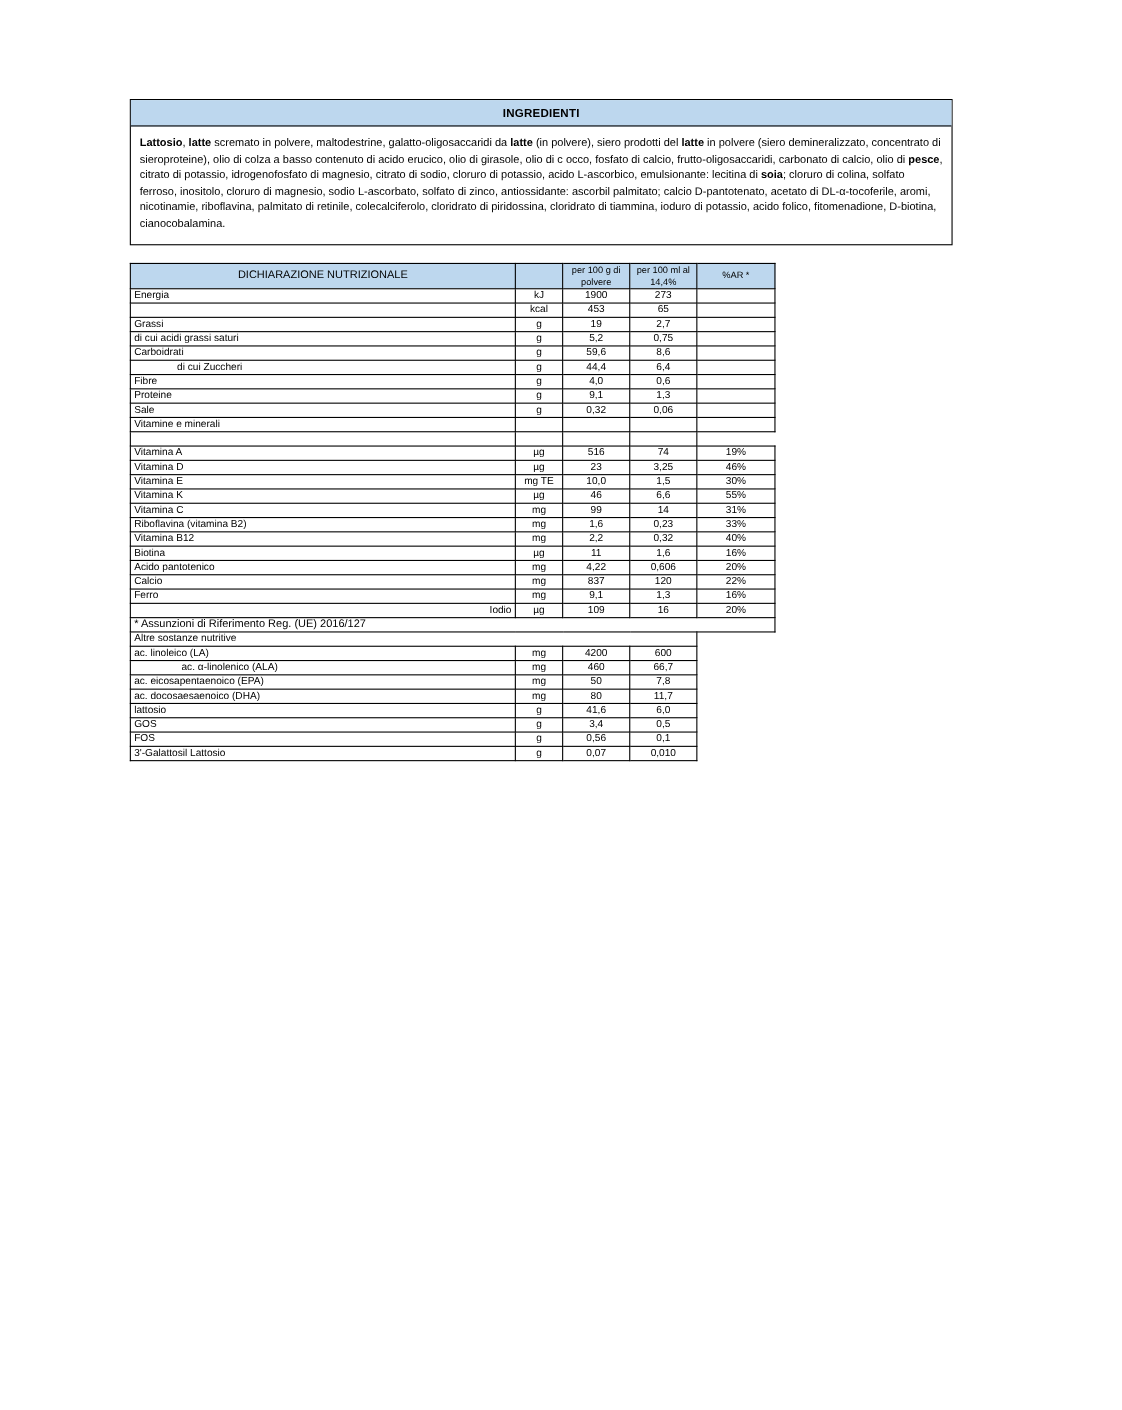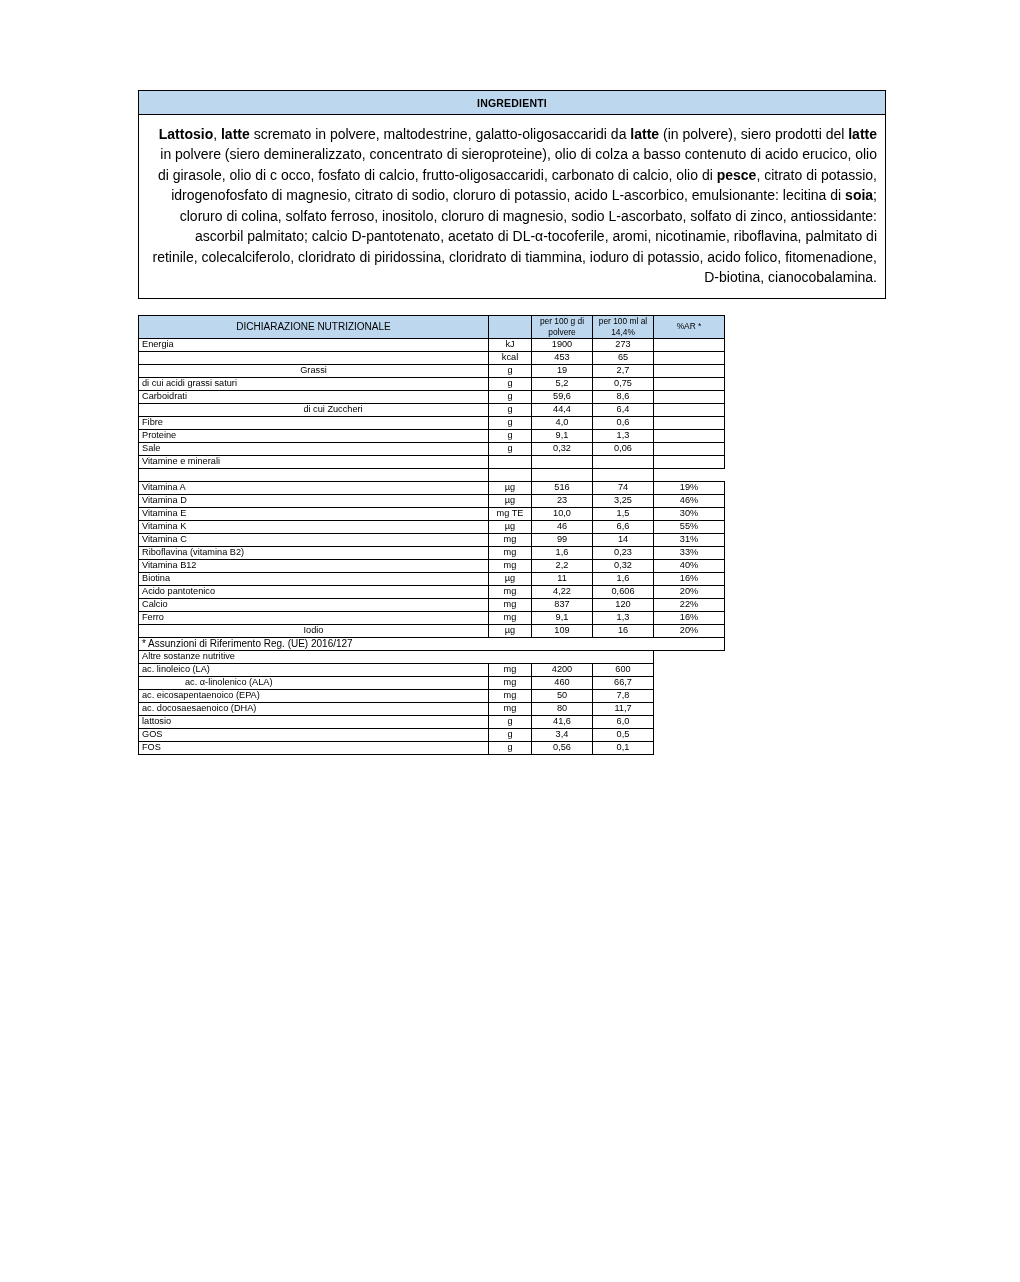--- a/index.html
+++ b/index.html
@@ -13,44 +13,44 @@
   .page {
     position: relative;
     width: 1020px;
     height: 1282px;
     background: #ffffff;
     box-sizing: border-box;
     overflow: hidden;
   }
   .content {
     position: absolute;
-    left: 138px;
+    left: 118px;
     top: 90px;
     width: 748px;
   }
 
   
   .ing-box {
     border: 1px solid #000;
     box-sizing: border-box;
   }
   .ing-head {
     background: #bdd7ee;
     border-bottom: 1px solid #000;
     text-align: center;
     font-weight: bold;
     font-size: 10.5px;
     padding: 6px 0 5px 0;
     letter-spacing: 0.2px;
   }
   .ing-body {
     padding: 9px 8px 10px 8px;
-    font-size: 14px;
+    font-size: 10px;
     line-height: 1.46;
-    text-align: right;
+    text-align: left;
     color: #000;
   }
   .ing-body b { font-weight: bold; }
 
   
   .nut-wrap { margin-top: 16px; }
 
   table.nut {
     border-collapse: collapse;
     font-size: 9.2px;
@@ -123,42 +123,42 @@
               <td class="c-ar"></td>
             </tr>
             <tr>
               <td class="c-name" style="text-align: left;"></td>
               <td class="c-unit">kcal</td>
               <td class="c-100g">453</td>
               <td class="c-100ml">65</td>
               <td class="c-ar"></td>
             </tr>
             <tr>
-              <td class="c-name bold" style="text-align: center;">Grassi</td>
+              <td class="c-name bold" style="text-align: left;">Grassi</td>
               <td class="c-unit">g</td>
               <td class="c-100g">19</td>
               <td class="c-100ml">2,7</td>
               <td class="c-ar"></td>
             </tr>
             <tr>
               <td class="c-name" style="text-align: left;">di cui acidi grassi saturi</td>
               <td class="c-unit">g</td>
               <td class="c-100g">5,2</td>
               <td class="c-100ml">0,75</td>
               <td class="c-ar"></td>
             </tr>
             <tr>
               <td class="c-name bold" style="text-align: left;">Carboidrati</td>
               <td class="c-unit">g</td>
               <td class="c-100g">59,6</td>
               <td class="c-100ml">8,6</td>
               <td class="c-ar"></td>
             </tr>
             <tr>
-              <td class="c-name" style="text-align: center; padding-left: 42px;">di cui Zuccheri</td>
+              <td class="c-name" style="text-align: left; padding-left: 42px;">di cui Zuccheri</td>
               <td class="c-unit">g</td>
               <td class="c-100g">44,4</td>
               <td class="c-100ml">6,4</td>
               <td class="c-ar"></td>
             </tr>
             <tr>
               <td class="c-name bold" style="text-align: left;">Fibre</td>
               <td class="c-unit">g</td>
               <td class="c-100g">4,0</td>
               <td class="c-100ml">0,6</td>
@@ -263,21 +263,21 @@
               <td class="c-ar">22%</td>
             </tr>
             <tr>
               <td class="c-name" style="text-align: left;">Ferro</td>
               <td class="c-unit">mg</td>
               <td class="c-100g">9,1</td>
               <td class="c-100ml">1,3</td>
               <td class="c-ar">16%</td>
             </tr>
             <tr>
-              <td class="c-name" style="text-align: center;">Iodio</td>
+              <td class="c-name" style="text-align: right;">Iodio</td>
               <td class="c-unit">µg</td>
               <td class="c-100g">109</td>
               <td class="c-100ml">16</td>
               <td class="c-ar">20%</td>
             </tr>
             <tr class="footnote-row">
               <td colspan="5">* Assunzioni di Riferimento Reg. (UE) 2016/127</td>
             </tr>
             <tr>
               <td colspan="4" class="bold" style="text-align: left;">Altre sostanze nutritive</td>
@@ -325,18 +325,25 @@
               <td class="c-100ml">0,5</td>
               <td class="c-ar" style="border: none;"></td>
             </tr>
             <tr>
               <td class="c-name" style="text-align: left;">FOS</td>
               <td class="c-unit">g</td>
               <td class="c-100g">0,56</td>
               <td class="c-100ml">0,1</td>
               <td class="c-ar" style="border: none;"></td>
             </tr>
+            <tr>
+              <td class="c-name" style="text-align: left;">3'-Galattosil Lattosio</td>
+              <td class="c-unit">g</td>
+              <td class="c-100g">0,07</td>
+              <td class="c-100ml">0,010</td>
+              <td class="c-ar" style="border: none;"></td>
+            </tr>
           </tbody>
       </table>
     </div>
 
   </div>
 </div>
 
 </body></html>

